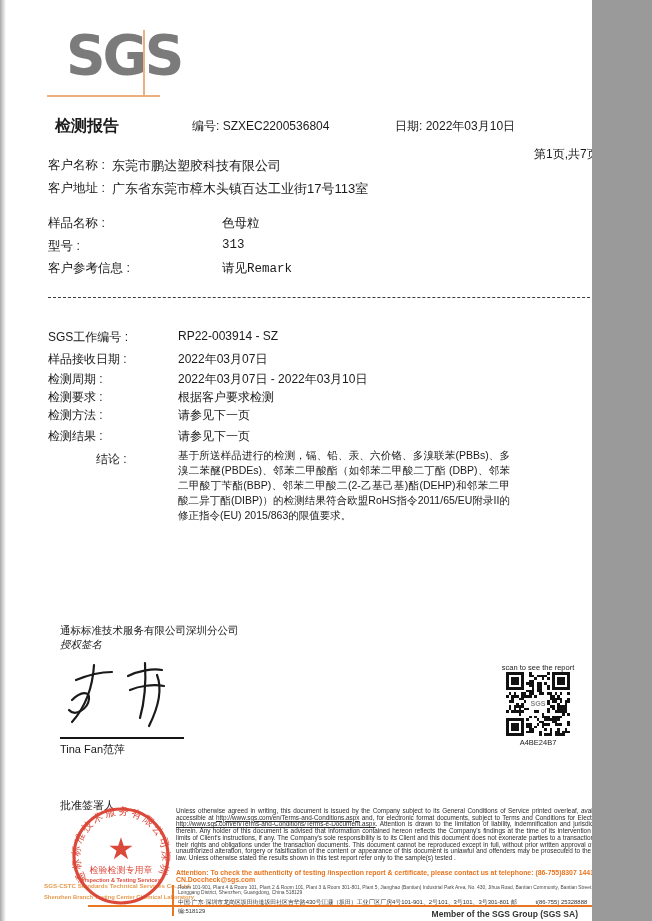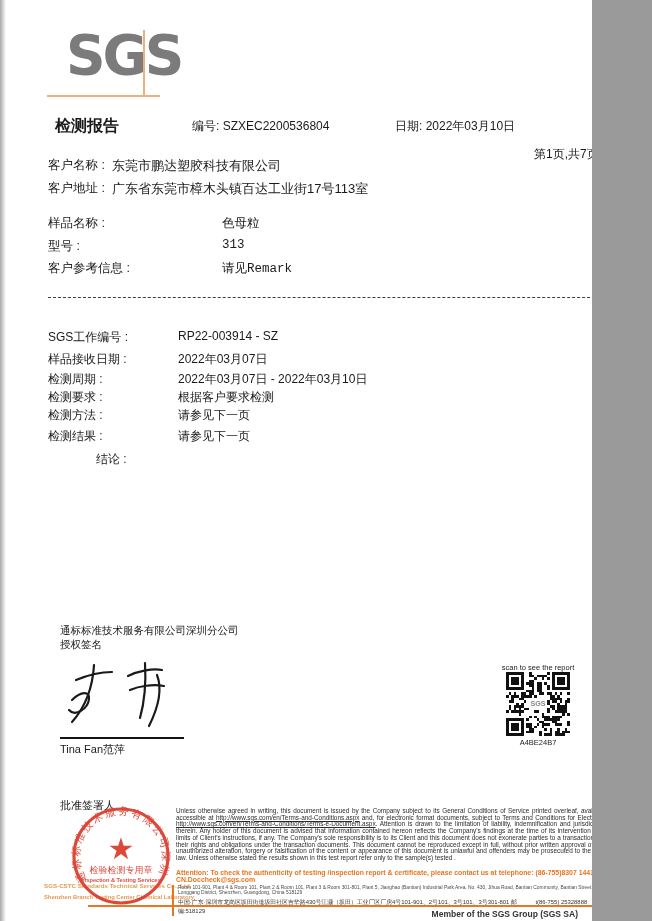--- a/index.html
+++ b/index.html
@@ -23,21 +23,21 @@
   .v-samp{left:174px;font-family:Liberation Mono, monospace;}                 
   .v-job{left:130px;font-size:12px;}   
   .r-job{font-size:12px;}
   #sample-note{position:absolute;left:48px;top:280px;font-size:12px;}
   #dash-sep{position:absolute;left:48px;top:297px;width:597px;border-top:1.4px dashed #3c3c3c;}
   #conclusion-label{position:absolute;left:48px;top:451px;font-size:12px;margin-left:48px;}
   #conclusion-text{position:absolute;left:178px;top:448px;width:332px;font-size:10.5px;
         line-height:15px;text-align:justify;}
   
   #sig-company{position:absolute;left:60px;top:624px;font-size:10.5px;}
-  #sig-auth{position:absolute;left:60px;top:638px;font-size:10.5px;}
+  #sig-auth{position:absolute;left:60px;top:638px;font-size:10.5px;font-style:italic;}
   #signature-svg{position:absolute;left:58px;top:658px;}
   #sig-line{position:absolute;left:60px;top:737px;width:124px;height:1.6px;background:#151515;}
   #sig-name{position:absolute;left:60px;top:742px;font-size:11px;}
   #sig-title{position:absolute;left:60px;top:758px;font-size:11px;margin-top:40px;}
   
   #qr-caption{position:absolute;left:496px;top:663px;width:84px;text-align:center;font-size:7.5px;color:#222;}
   #qr-box{position:absolute;left:506px;top:672px;width:64px;height:64px;}
   #qr-code-text{position:absolute;left:496px;top:738px;width:84px;text-align:center;font-size:7.5px;color:#222;}
   
   #stamp-company-1{position:absolute;left:44px;top:882px;font-size:6.2px;font-weight:bold;color:#E59A4F;white-space:nowrap;}
@@ -116,20 +116,21 @@
   <div class="row r-job" style="top:407px">
     <span>检测方法 :</span>
     <span class="val v-job">请参见下一页</span>
   </div>
   <div class="row r-job" style="top:428px">
     <span>检测结果 :</span>
     <span class="val v-job">请参见下一页</span>
   </div>
 
   <div id="conclusion-label">结论 :</div>
+  <div id="conclusion-text">基于所送样品进行的检测，镉、铅、汞、六价铬、多溴联苯(PBBs)、多溴二苯醚(PBDEs)、邻苯二甲酸酯（如邻苯二甲酸二丁酯 (DBP)、邻苯二甲酸丁苄酯(BBP)、邻苯二甲酸二(2-乙基己基)酯(DEHP)和邻苯二甲酸二异丁酯(DIBP)）的检测结果符合欧盟RoHS指令2011/65/EU附录II的修正指令(EU) 2015/863的限值要求。</div>
 
   <div id="sig-company">通标标准技术服务有限公司深圳分公司</div>
   <div id="sig-auth">授权签名</div>
   <span id="signature-svg">
     <svg width="130" height="78" viewBox="0 0 130 78" fill="none" stroke="#1a1a1a" stroke-width="2.2" stroke-linecap="round">
       <path d="M18,22 C30,17 44,14 54,14"></path>
       <path d="M36,7 C35,24 30,46 14,64"></path>
       <path d="M14,42 C23,33 32,33 31,41 C30,51 17,59 11,52"></path>
       <path d="M70,18 C80,13 95,10 104,12"></path>
       <path d="M87,5 C88,22 87,42 82,60"></path>

